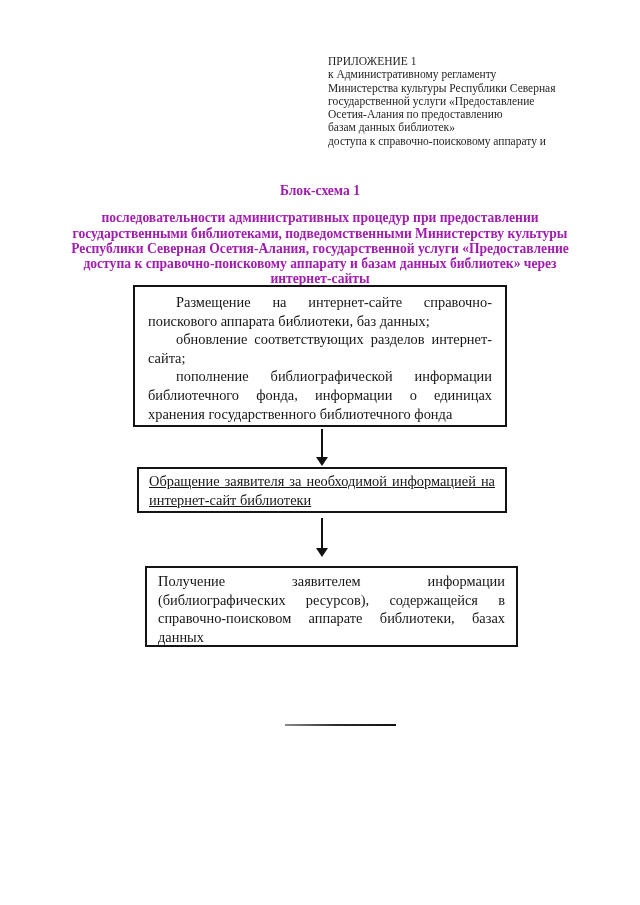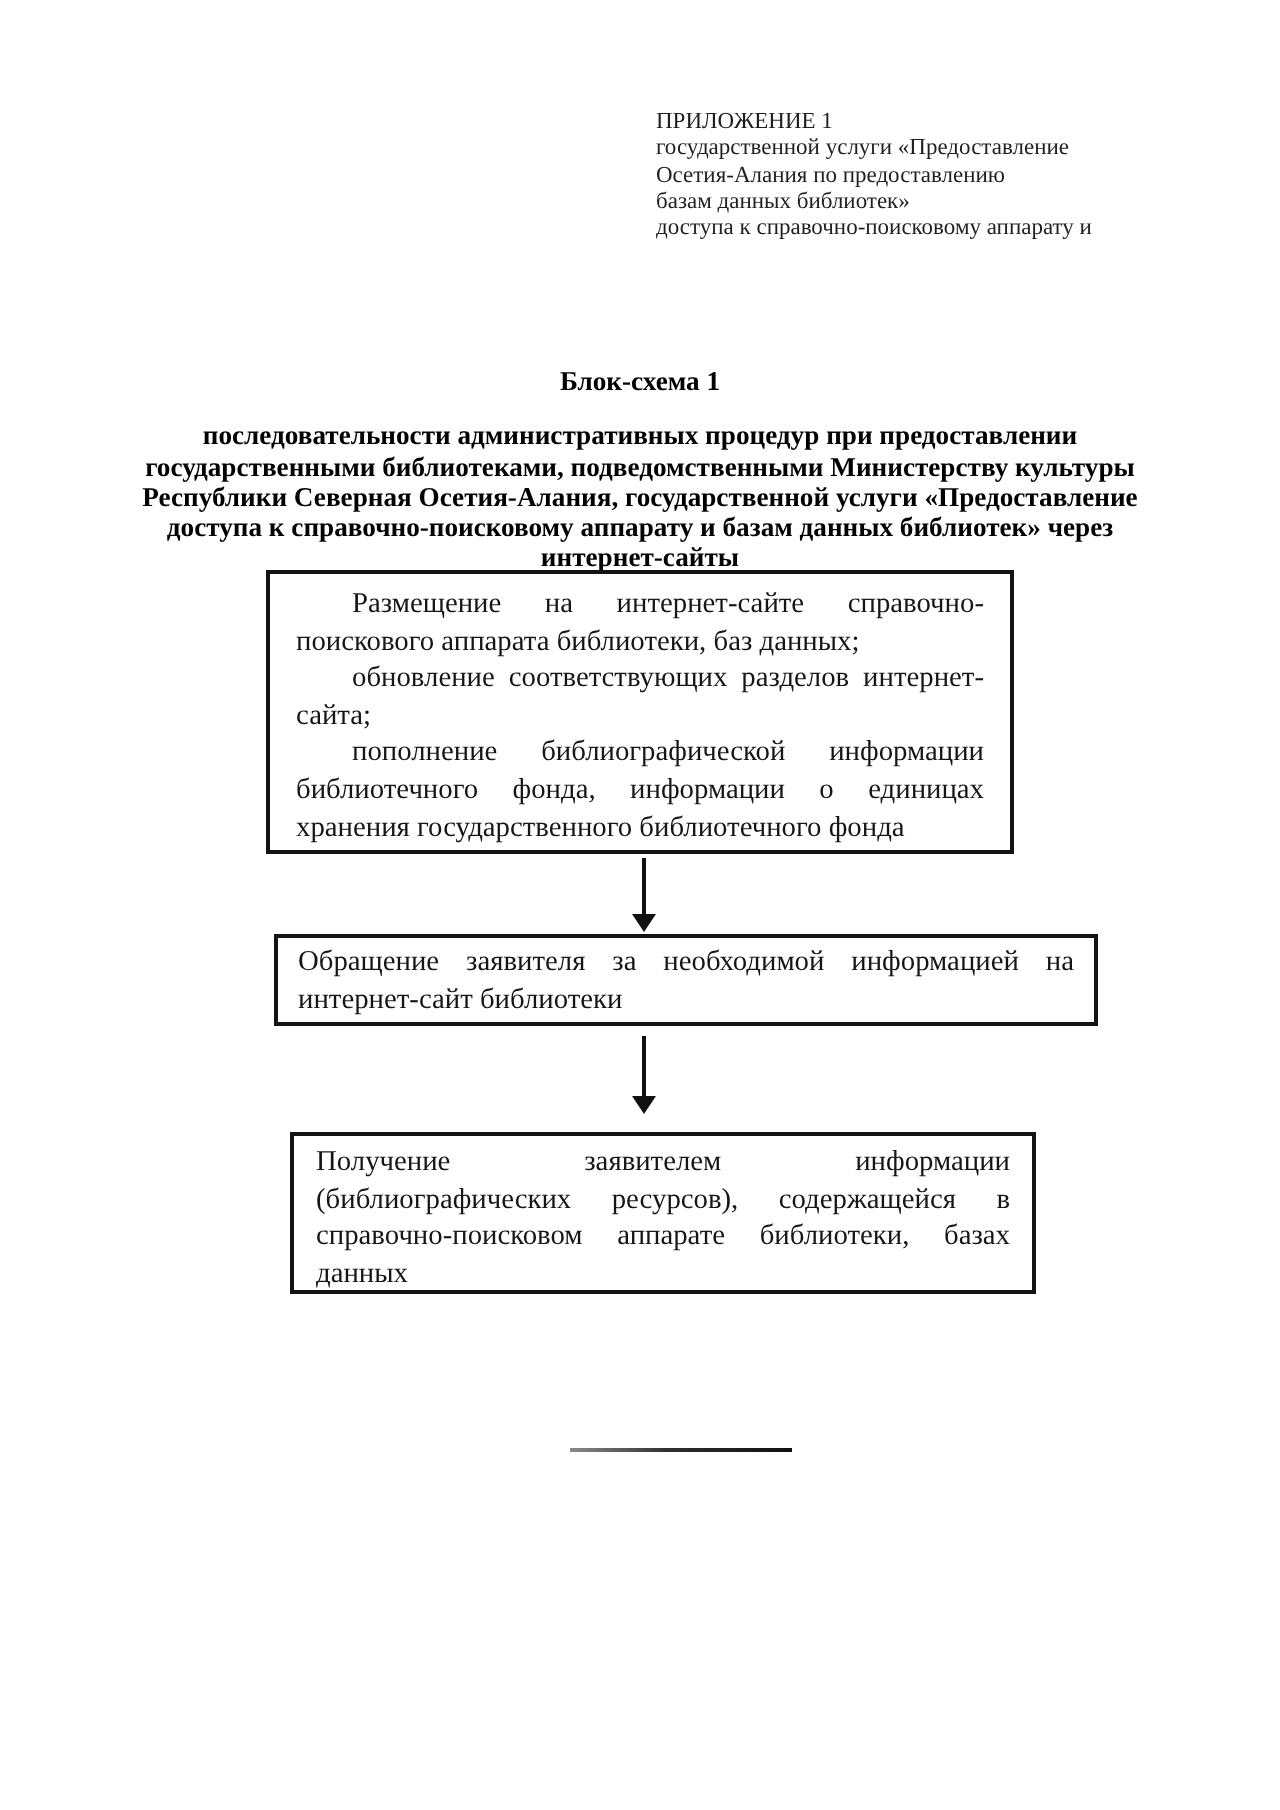--- a/index.html
+++ b/index.html
@@ -35,21 +35,21 @@
   
   .title-block {
     position: absolute;
     top: 183px;
     left: 52px;
     width: 536px;
     text-align: center;
     font-weight: bold;
     font-size: 13.6px;
     line-height: 15.3px;
-    color: #000000;
+    color: #a21caf;
   }
   .title-heading { display: block; }
   .title-sub { display: block; margin: 12px; }
 
   
   .flow-box {
     position: absolute;
     border: 2px solid #141414;
     background: #ffffff;
     box-sizing: border-box;
@@ -67,23 +67,24 @@
   #box1 {
     left: 133px;
     top: 285px;
     width: 374px;
     height: 142px;
     padding: 6px 13px 0 13px;
   }
   #box2 {
     left: 137px;
     top: 467px;
-    width: 412px;
+    width: 370px;
     height: 46px;
     padding: 3px 10px 0 10px;
+    text-decoration: underline;
   }
   #box3 {
     left: 145px;
     top: 566px;
     width: 373px;
     height: 81px;
     padding: 4px 11px 0 11px;
   }
 
   
@@ -124,20 +125,22 @@
     background: linear-gradient(to right, #8a8a8a, #2e2e2e 45%, #111111);
   }
 </style>
 </head>
 <body>
 
 <div class="page">
 
   <div class="header-block">
     <div>ПРИЛОЖЕНИЕ 1</div>
+    <div>к Административному регламенту</div>
+    <div>Министерства культуры Республики Северная</div>
     <div>государственной услуги «Предоставление</div>
     <div>Осетия-Алания по предоставлению</div>
     <div>базам данных библиотек»</div>
     <div>доступа к справочно-поисковому аппарату и</div>
   </div>
 
   <div class="title-block">
     <span class="title-heading">Блок-схема 1</span>
     <span class="title-sub">последовательности административных процедур при предоставлении государственными библиотеками, подведомственными Министерству культуры Республики Северная Осетия-Алания, государственной услуги «Предоставление доступа к справочно-поисковому аппарату и базам данных библиотек» через интернет-сайты</span>
   </div>

